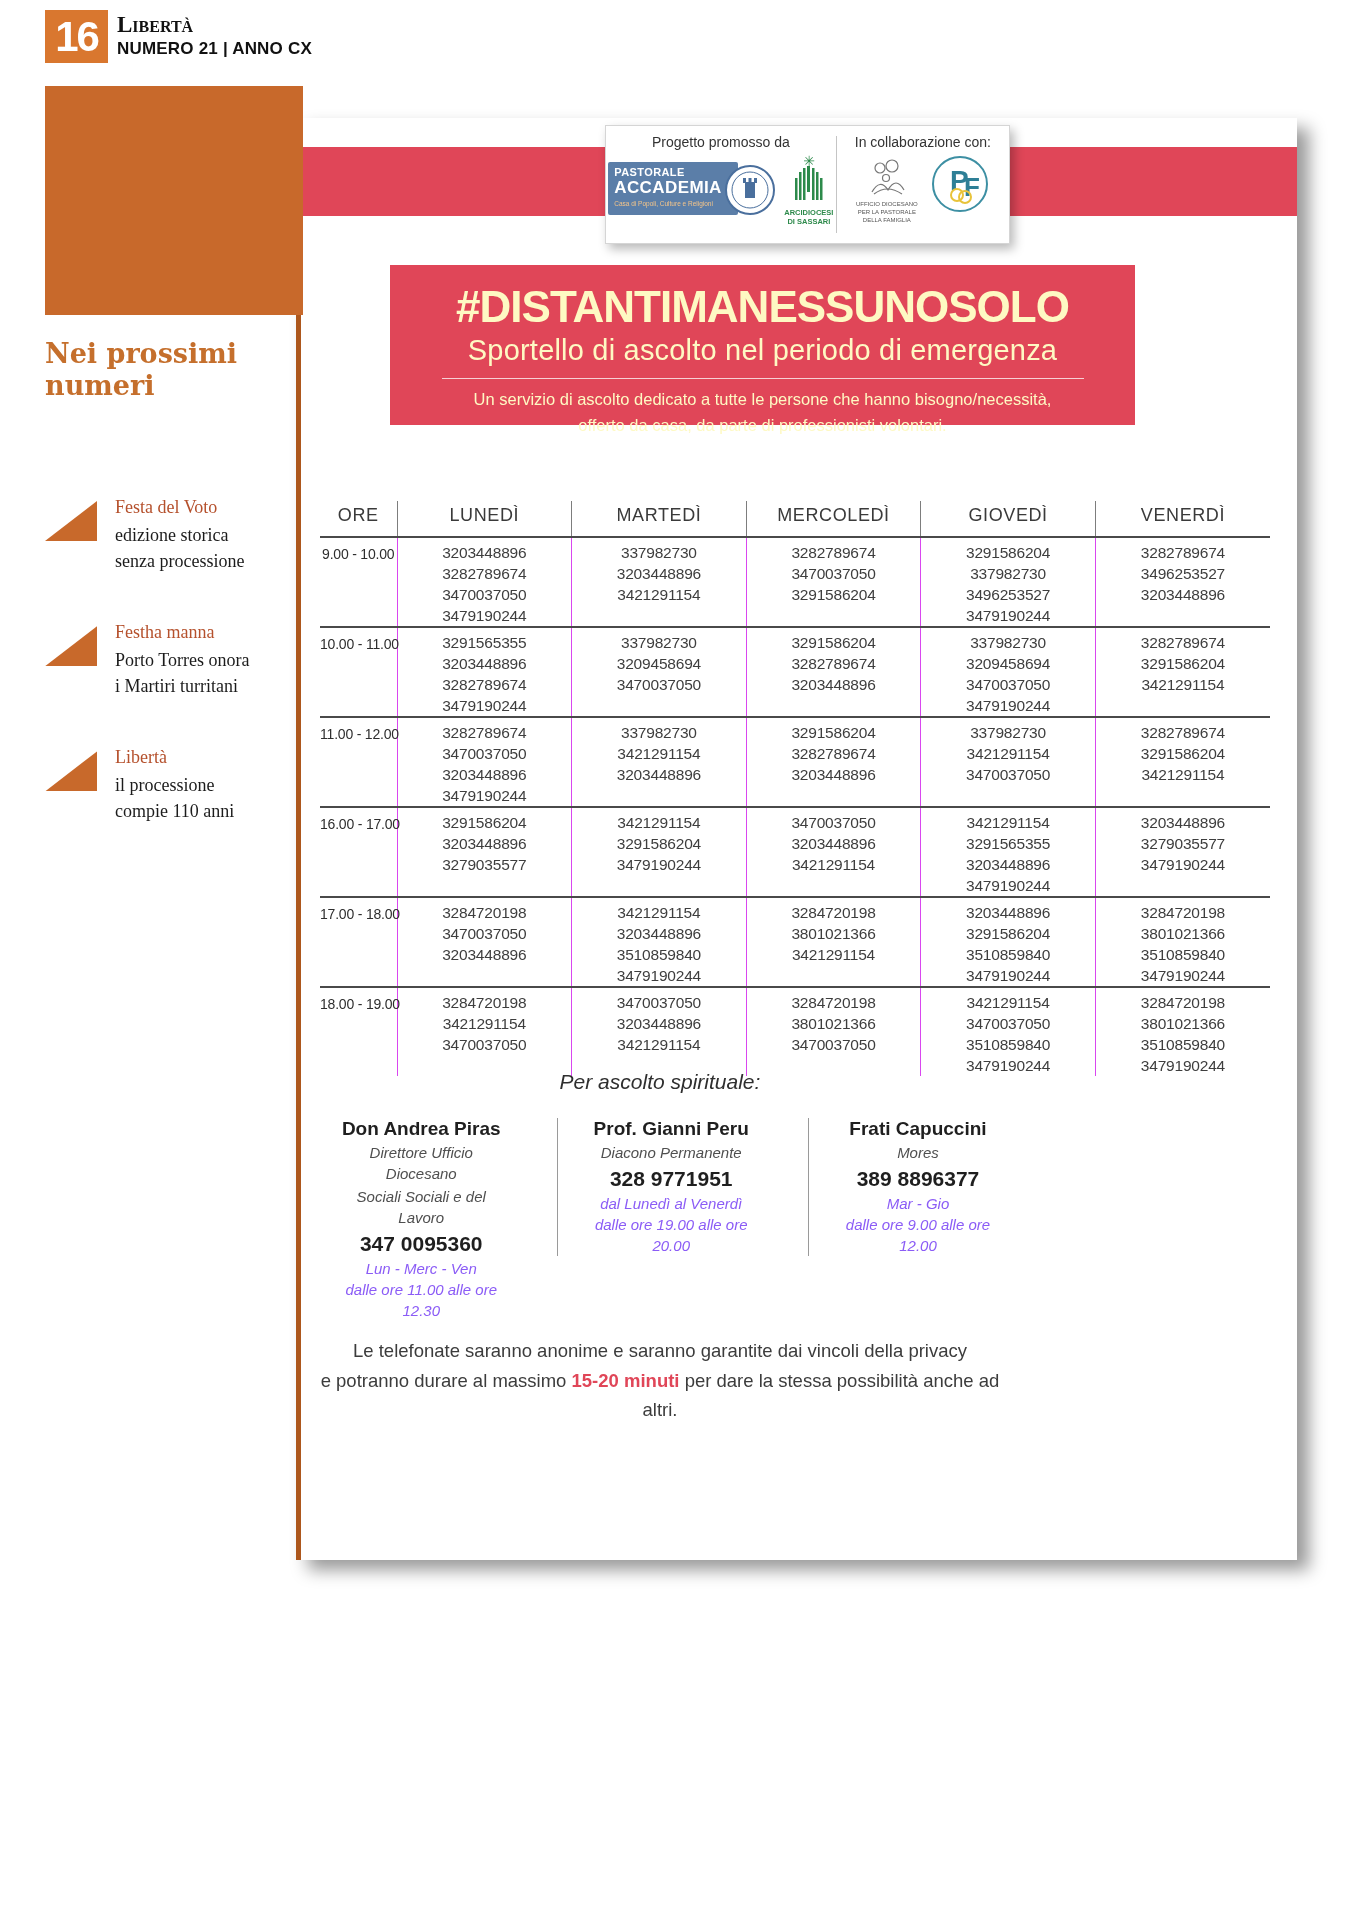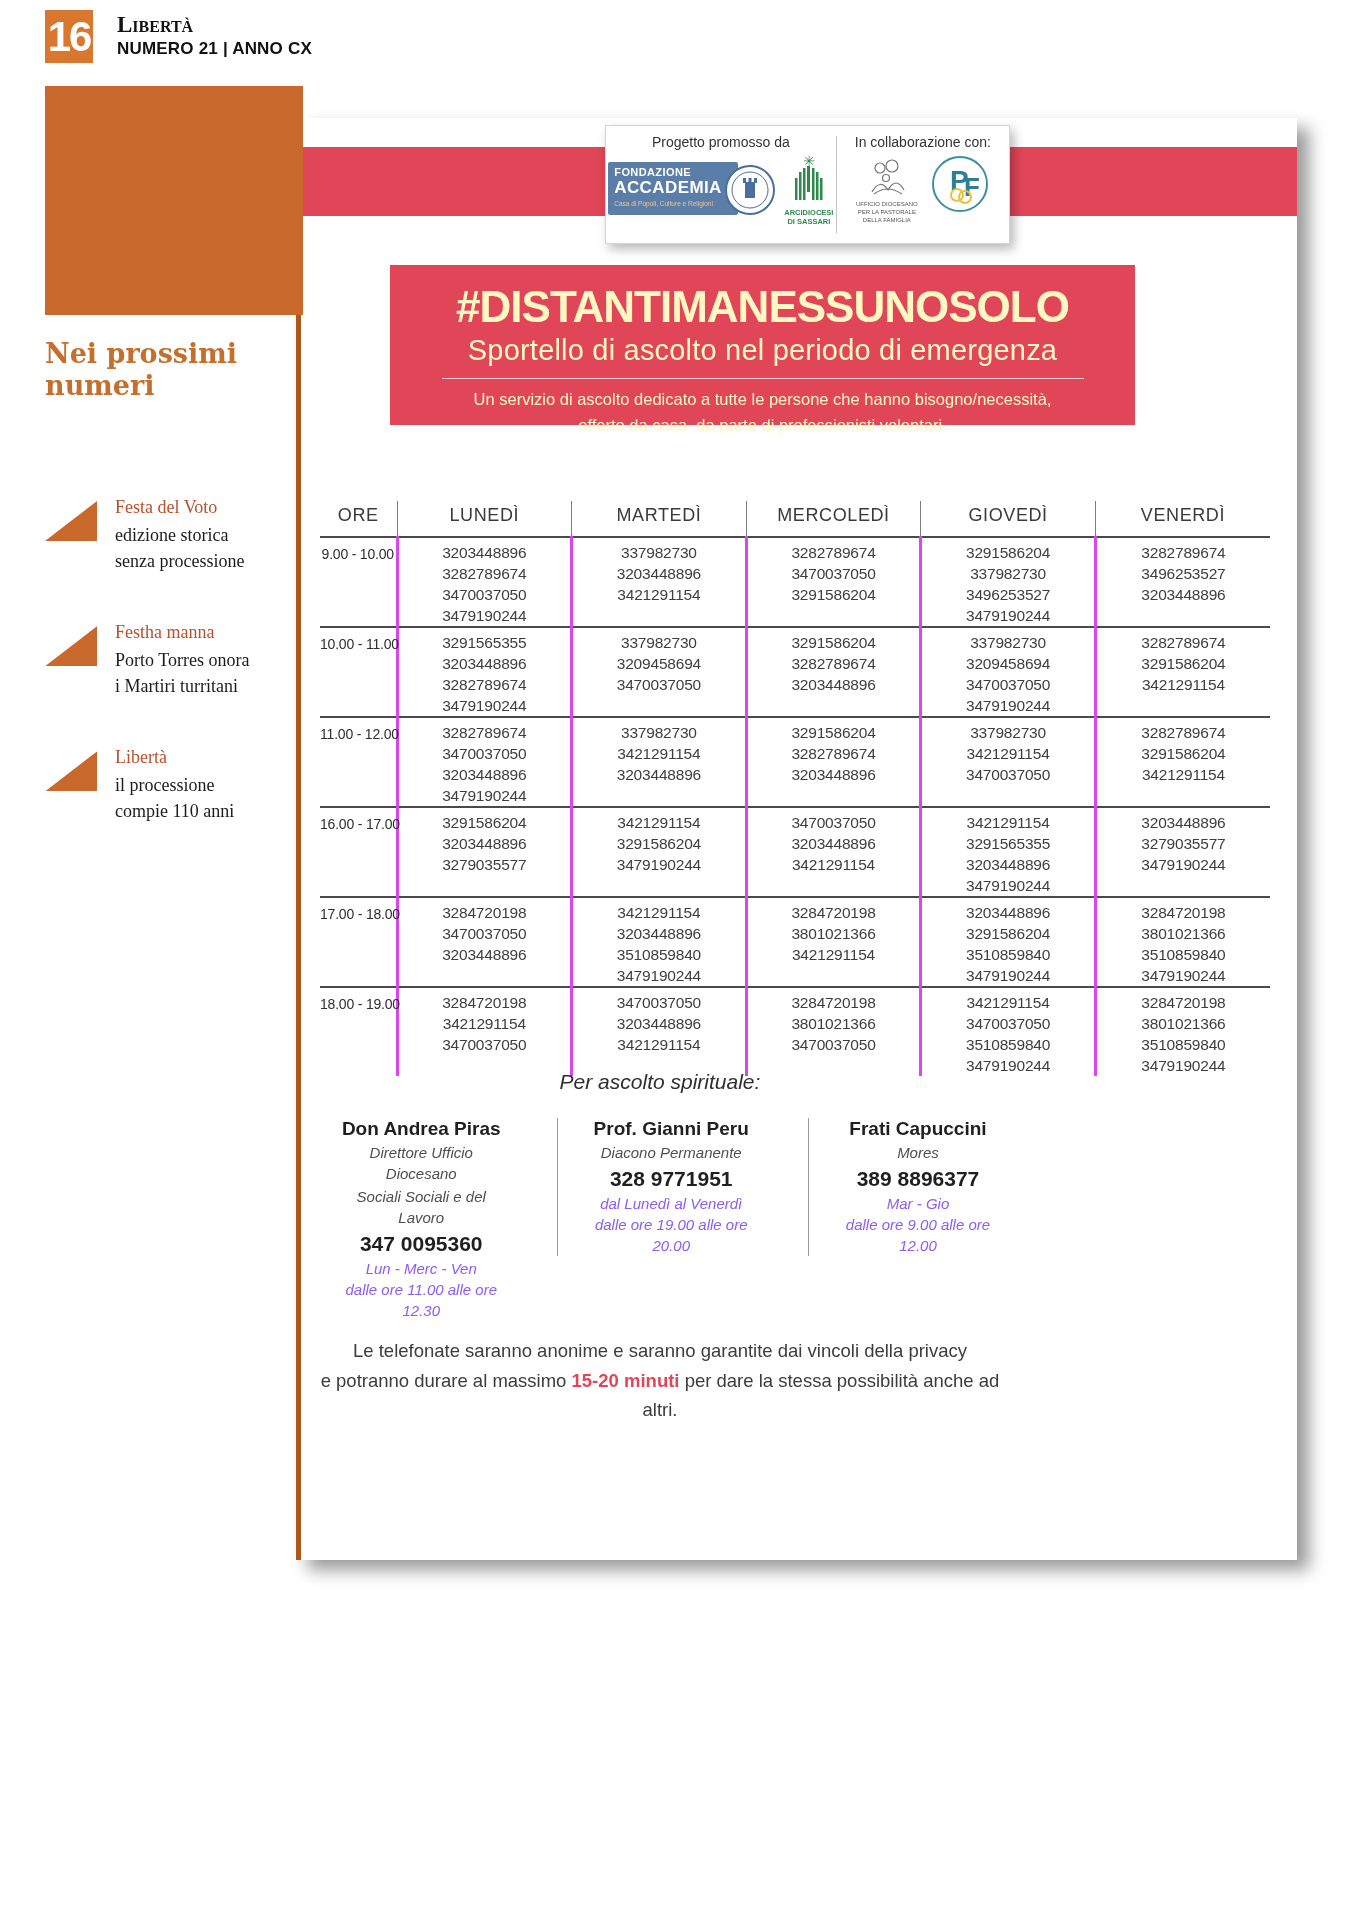--- a/index.html
+++ b/index.html
@@ -1,20 +1,20 @@
 <!DOCTYPE html>
 <html style="--red: #e04658; --orange: #c8692b; --page-num-orange: #d9772f; --orange-heading: #c56f2c; --rust: #b5512d;"><head>
 <meta charset="utf-8">
 <style>
   html,body{margin:0;padding:0;background:#ffffff;}
   #page{position:relative;width:1361px;height:1928px;background:#fff;overflow:hidden;
         font-family:"Liberation Sans",sans-serif;}
 
   
-  .pagenum-box{position:absolute;left:45px;top:10px;width:48px;height:53px;
+  .pagenum-box{position:absolute;left:45px;top:10px;width:63px;height:53px;
     background:var(--page-num-orange);display:flex;align-items:center;justify-content:center;}
   .pagenum-box span{color:#fff;font-size:42px;font-weight:bold;letter-spacing:-2px;}
   .masthead-block{position:absolute;left:117px;top:13px;}
   .masthead{font-family:"Liberation Serif",serif;font-variant:small-caps;font-weight:bold;
     font-size:23px;color:#111;line-height:1;}
   .issue-line{font-size:17px;font-weight:bold;color:#111;margin-top:3px;letter-spacing:0.2px;}
 
   
   .orange-block{position:absolute;left:45px;top:86px;width:258px;height:229px;
     background:var(--orange);z-index:3;}
@@ -62,21 +62,21 @@
   .banner-divider{width:642px;margin:11px auto 0;border-top:1px solid rgba(255,255,255,0.75);}
   .banner-desc{font-size:16.5px;line-height:1.55;margin-top:8px;}
 
   
   .table-wrap{position:absolute;left:19px;top:383px;width:950px;}
   table{border-collapse:collapse;width:100%;table-layout:fixed;}
   col.c-ore{width:77px;}
   th{font-size:18px;font-weight:normal;color:#3a3a3a;letter-spacing:0.6px;
      padding:4px 0 10px;border-bottom:2px solid #4a4a4a;border-right:1px solid #7d7d7d;}
   th:last-child{border-right:none;}
-  td{vertical-align:top;text-align:center;padding:4px 0 0;border-right:3px solid #d946ef;}
+  td{vertical-align:top;text-align:center;padding:4px 0 0;border-right:1px solid #d946ef;}
   td:last-child{border-right:none;}
   tr.body-row{height:88px;}
   tr.body-row:not(:last-child) td{border-bottom:2px solid #4a4a4a;}
   .time-cell{font-size:14px;color:#2e2e2e;white-space:nowrap;padding-top:8px;letter-spacing:-0.2px;}
   .phone{font-size:15.5px;color:#3e3e3e;line-height:21px;letter-spacing:-0.2px;}
 
   
   .spiritual-head{position:absolute;left:0;top:952px;width:718px;text-align:center;
     font-style:italic;font-size:21px;color:#2f2f2f;}
   .contacts{position:absolute;left:8px;top:1000px;width:718px;display:flex;justify-content:center;
@@ -141,21 +141,21 @@
     </div>
 
   <div class="card">
     <div class="red-band"></div>
 
     <div class="logo-box">
       <div class="logo-left">
         <div class="sponsor-label">Progetto promosso da</div>
         <div class="logo-row">
           <div class="accademia-box">
-            <div class="acc-l1">FONDAZIONE</div>
+            <div class="acc-l1">PASTORALE</div>
             <div class="acc-l2">ACCADEMIA</div>
             <div class="acc-sub">Casa di Popoli, Culture e Religioni</div>
           </div>
           <svg class="seal" width="52" height="52" viewBox="0 0 52 52">
             <circle cx="26" cy="26" r="24" fill="#fff" stroke="#4a6f9d" stroke-width="2"></circle>
             <circle cx="26" cy="26" r="18" fill="none" stroke="#4a6f9d" stroke-width="1"></circle>
             <rect x="21" y="18" width="10" height="16" fill="#4a6f9d"></rect>
             <rect x="19" y="14" width="3" height="5" fill="#4a6f9d"></rect>
             <rect x="24.5" y="14" width="3" height="5" fill="#4a6f9d"></rect>
             <rect x="30" y="14" width="3" height="5" fill="#4a6f9d"></rect>

